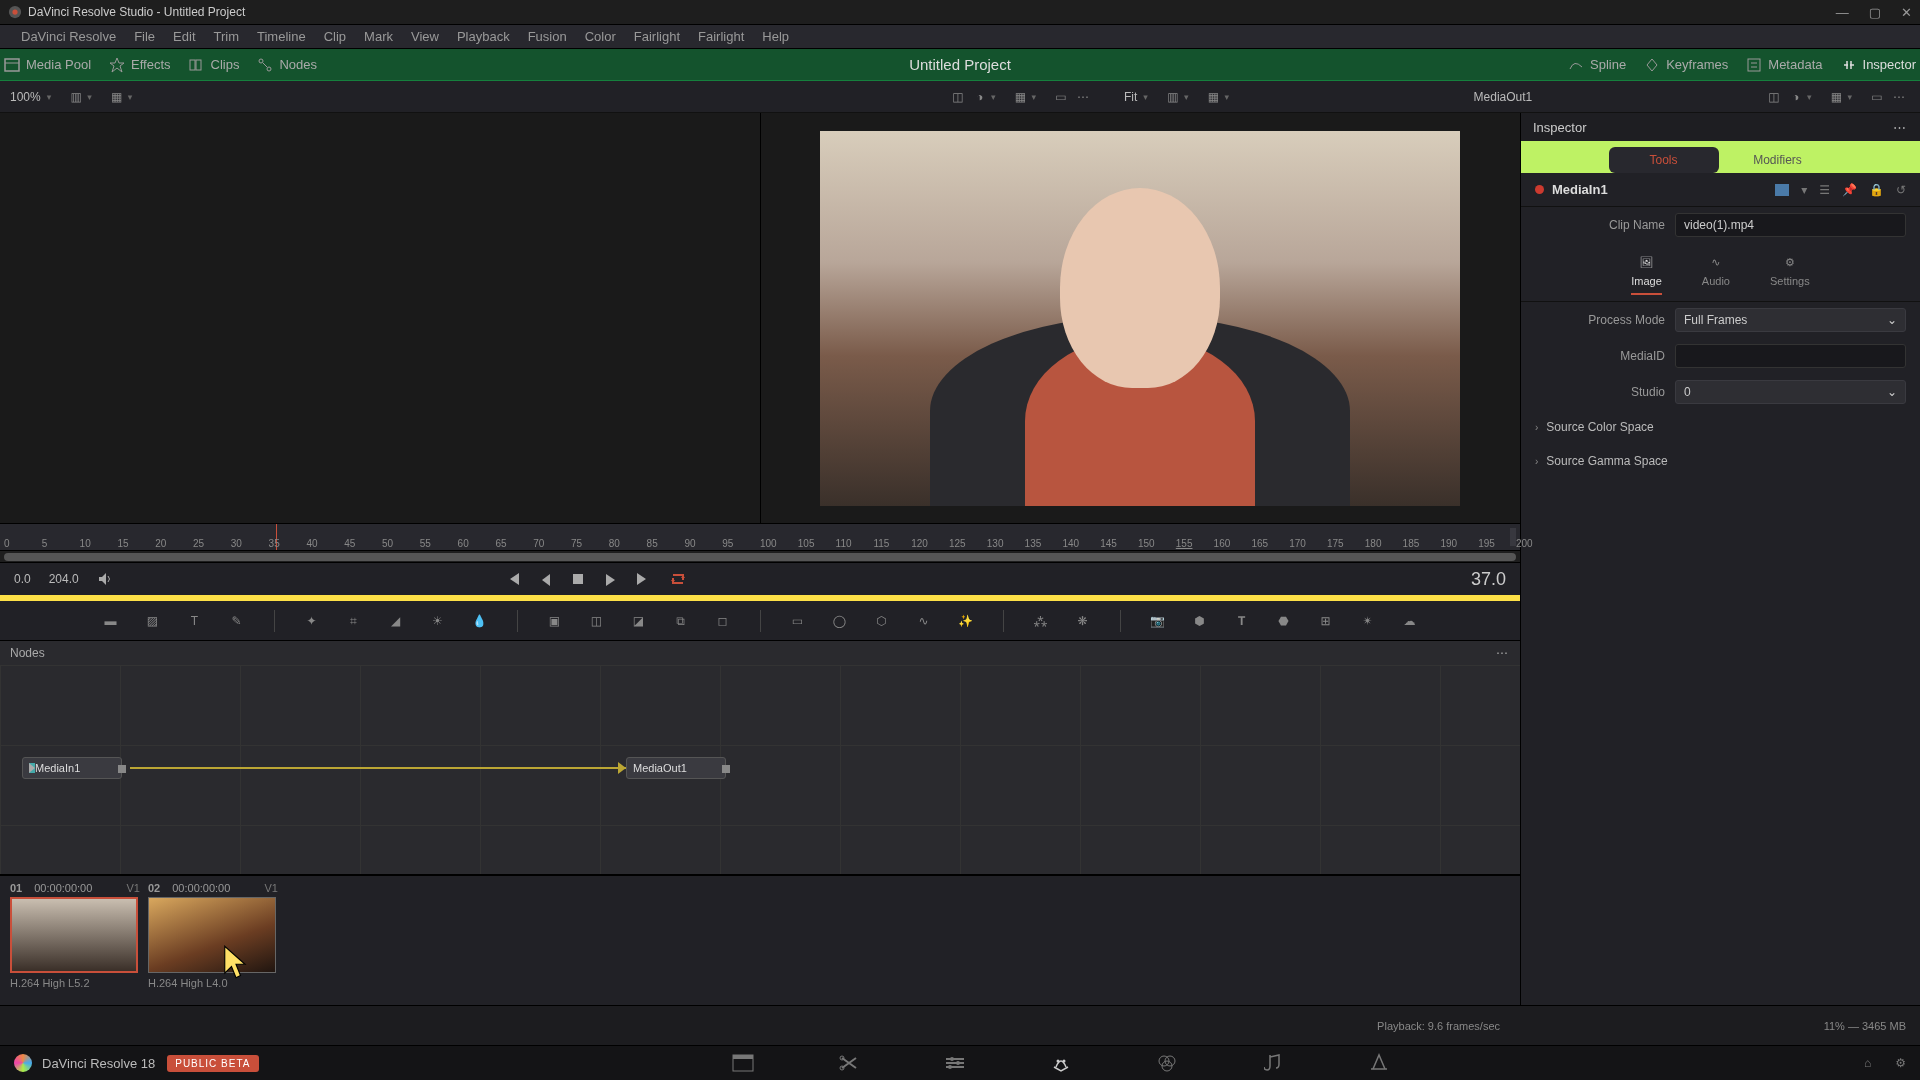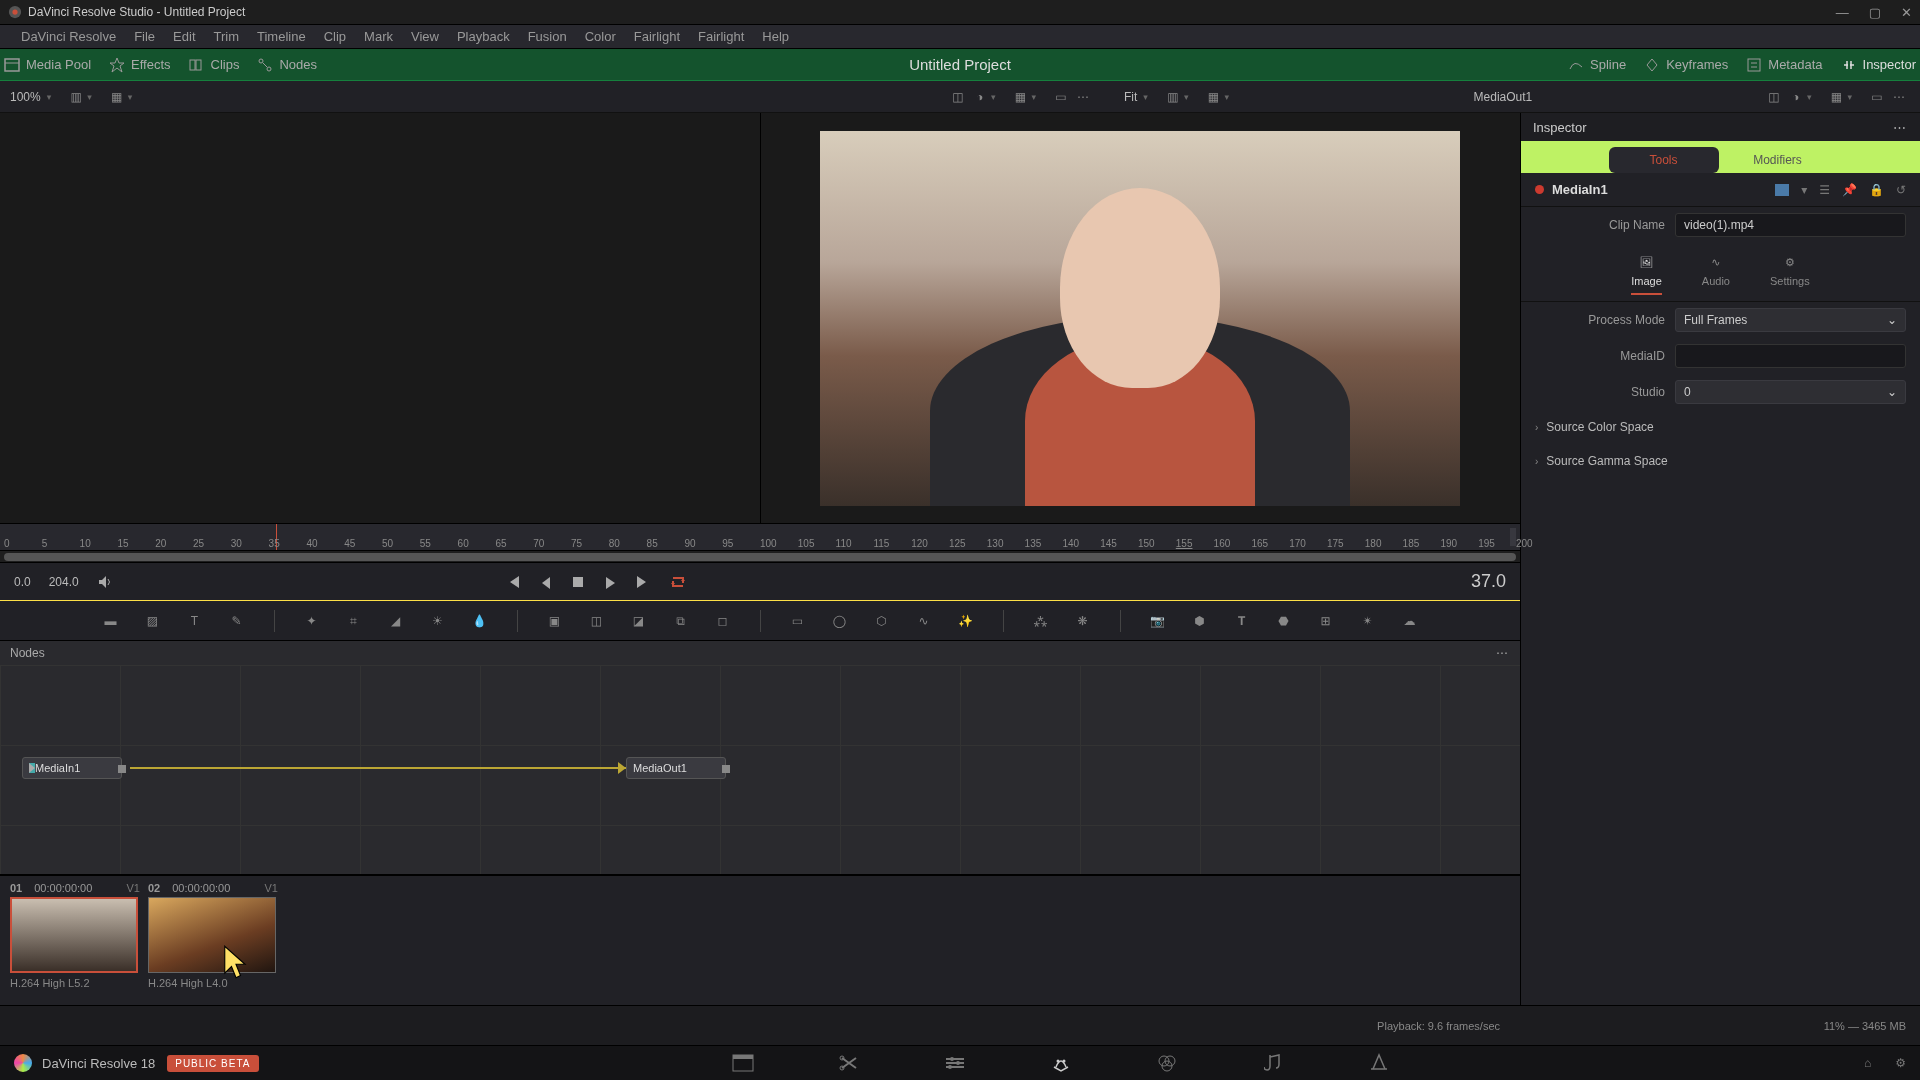--- a/index.html
+++ b/index.html
@@ -51,21 +51,21 @@
 .ruler-track { position:relative; flex:1; height:100%; }
 .tick { position:absolute; top:14px; font-size:10px; color:#888; }
 .playhead-line { position:absolute; top:0; bottom:0; width:1px; background:#c94f3a; }
 .ruler-dim { position:absolute; top:4px; bottom:4px; right:0; width:6px; background:#38383f; }
 
 
 .scroll-strip { height: 12px; background: #1e1e1e; border-bottom: 1px solid #000; }
 .scroll-thumb { height: 8px; margin:2px 4px; background: #555; border-radius: 4px; }
 
 
-.transport { height: 38px; background: #212126; display: flex; align-items: center; padding: 0 14px; border-bottom: 1px solid #fde047; }
+.transport { height: 38px; background: #212126; display: flex; align-items: center; padding: 0 14px; border-bottom: 6px solid #fde047; }
 .transport .frame-in { color:#bbb; margin-right: 18px; }
 .transport .frame-out { color:#bbb; margin-right: 18px; }
 .transport-center { margin: 0 auto; display: flex; align-items: center; gap: 18px; }
 .transport-center svg { fill:#aaa; }
 .frame-current { margin-left: auto; color:#ccc; font-size: 18px; }
 .loop-icon { color:#c94f3a; }
 
 
 .toolstrip { height: 40px; background: #212126; display: flex; align-items: center; justify-content: center; gap: 20px; border-bottom: 1px solid #000; }
 .toolstrip .tool { width: 22px; height: 22px; display:flex; align-items:center; justify-content:center; color:#888; }

